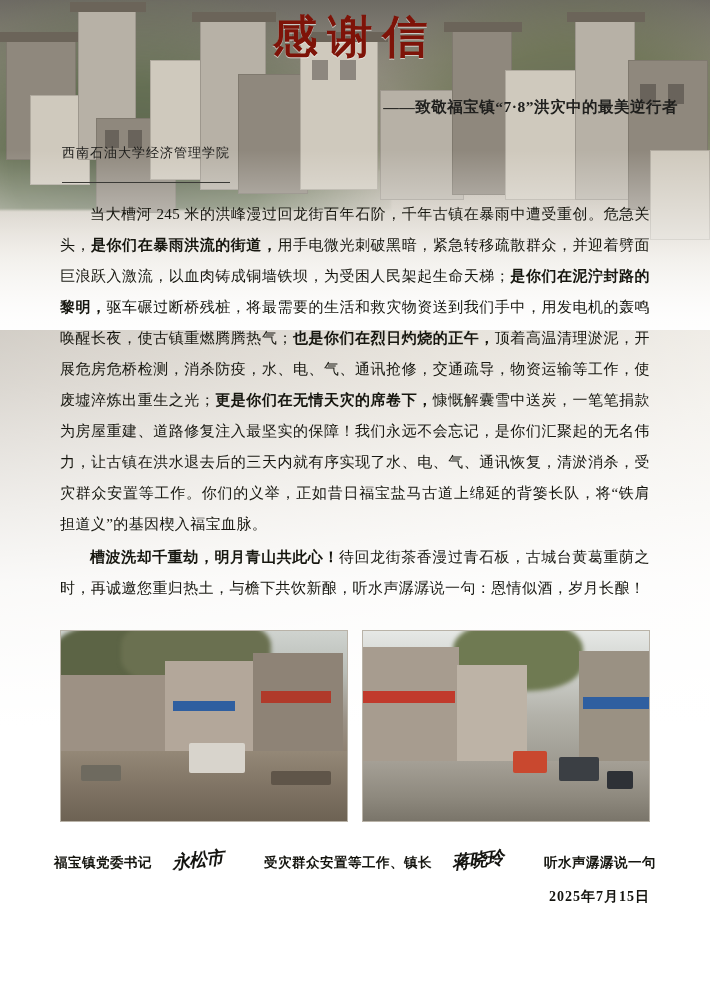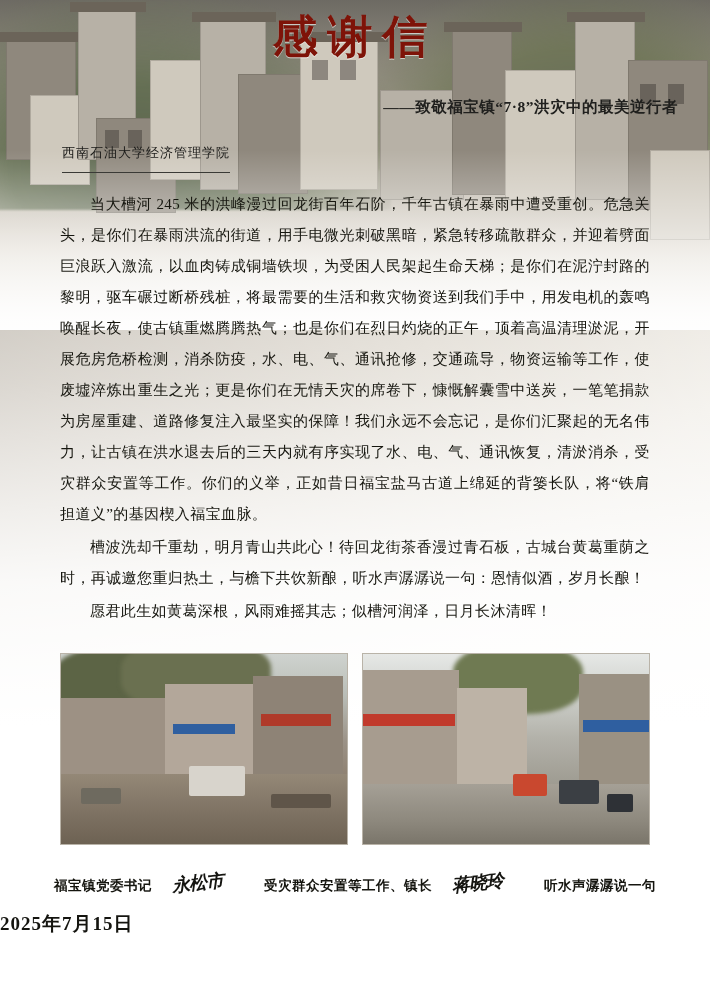--- a/index.html
+++ b/index.html
@@ -66,33 +66,33 @@
     color:#20201e;
     letter-spacing:.5px;
     font-weight:bold;
   }
   .org{
     margin:26px 0 0 62px;
     font-size:13px;
     color:#1b1b19;
     display:inline-block;
     border-bottom:1px solid #3a3a36;
-    padding-bottom:10px;
+    padding-bottom:20px;
     letter-spacing:1px;
   }
   .body{
     margin:16px 60px 0 60px;
     font-size:15px;
     line-height:31px;
     color:#16160f;
     text-align:justify;
     letter-spacing:.4px;
   }
   .body p{margin:0 0 2px 0;text-indent:2em;}
-  .b{font-weight:normal;}
+  .b{font-weight:bold;}
   .photos{
     margin:26px 60px 0 60px;
     display:flex;gap:14px;
   }
   .photo{
     width:50%;height:190px;border:1px solid #b9b3a8;position:relative;overflow:hidden;
   }
   .photo .sky2{position:absolute;inset:0;}
   .photo1 .sky2{background:linear-gradient(180deg,#cfd3cf 0%,#b9bdb7 22%,#9b9287 46%,#8d7f6f 66%,#7d6c59 100%);}
   .photo2 .sky2{background:linear-gradient(180deg,#e6e8e6 0%,#cfd2cd 20%,#b3b2aa 44%,#9d9a90 70%,#8b877c 100%);}
@@ -106,21 +106,21 @@
     display:flex;justify-content:space-between;align-items:flex-end;
     font-size:13.5px;color:#15150f;font-weight:bold;letter-spacing:.5px;
   }
   .sign{display:flex;align-items:flex-end;gap:20px;}
   .scribble{
     font-family:"DejaVu Serif","Liberation Serif",serif;
     font-style:italic;font-size:18px;color:#141410;transform:rotate(-6deg);
     font-weight:bold;letter-spacing:-1px;
   }
   .date{
-    text-align:left;margin:16px 60px 0 0;font-size:19px;color:#14140f;font-weight:bold;letter-spacing:1px;
+    text-align:right;margin:16px 60px 0 0;font-size:14px;color:#14140f;font-weight:bold;letter-spacing:1px;
   }
 </style>
 </head>
 <body>
 
 <div id="page">
 
   <div class="hdr-photo">
     <div class="sky"></div>
     <div class="hill"></div>
@@ -163,21 +163,20 @@
     <div class="title">感谢信</div>
     <div class="subtitle">——致敬福宝镇“7·8”洪灾中的最美逆行者</div>
 
     <div style="padding-left:0;">
       <span class="org">西南石油大学经济管理学院</span>
     </div>
 
     <div class="body">
       <p id="para1"><span>当大槽河 245 米的洪峰漫过回龙街百年石阶，千年古镇在暴雨中遭受重创。危急关头，</span><span class="b">是你们在暴雨洪流的街道，</span><span>用手电微光刺破黑暗，紧急转移疏散群众，并迎着劈面巨浪跃入激流，以血肉铸成铜墙铁坝，为受困人民架起生命天梯；</span><span class="b">是你们在泥泞封路的黎明，</span><span>驱车碾过断桥残桩，将最需要的生活和救灾物资送到我们手中，用发电机的轰鸣唤醒长夜，使古镇重燃腾腾热气；</span><span class="b">也是你们在烈日灼烧的正午，</span><span>顶着高温清理淤泥，开展危房危桥检测，消杀防疫，水、电、气、通讯抢修，交通疏导，物资运输等工作，使废墟淬炼出重生之光；</span><span class="b">更是你们在无情天灾的席卷下，</span><span>慷慨解囊雪中送炭，一笔笔捐款为房屋重建、道路修复注入最坚实的保障！我们永远不会忘记，是你们汇聚起的无名伟力，让古镇在洪水退去后的三天内就有序实现了水、电、气、通讯恢复，清淤消杀，受灾群众安置等工作。你们的义举，正如昔日福宝盐马古道上绵延的背篓长队，将“铁肩担道义”的基因楔入福宝血脉。</span></p>
       <p id="para2"><span class="b">槽波洗却千重劫，明月青山共此心！</span><span>待回龙街茶香漫过青石板，古城台黄葛重荫之时，再诚邀您重归热土，与檐下共饮新酿，听水声潺潺说一句：恩情似酒，岁月长酿！</span></p>
-      <p id="para3"><span>愿君此生如黄葛深根，风雨难摇其志；似槽河润泽，日月长沐清晖！</span></p>
     </div>
 
     <div class="photos">
       <div class="photo photo1">
         <div class="sky2"></div>
         <div class="greenmass" style="left:-10px;top:-6px;width:120px;height:80px;background:#5c6445;"></div>
         <div class="greenmass" style="left:60px;top:-14px;width:150px;height:70px;background:#6a7050;"></div>
         <div class="shop" style="left:0;top:44px;width:110px;height:110px;background:#9d9184;"></div>
         <div class="shop" style="left:104px;top:30px;width:90px;height:120px;background:#b3a79a;"></div>
         <div class="shop" style="left:192px;top:22px;width:90px;height:130px;background:#8e8376;"></div>

